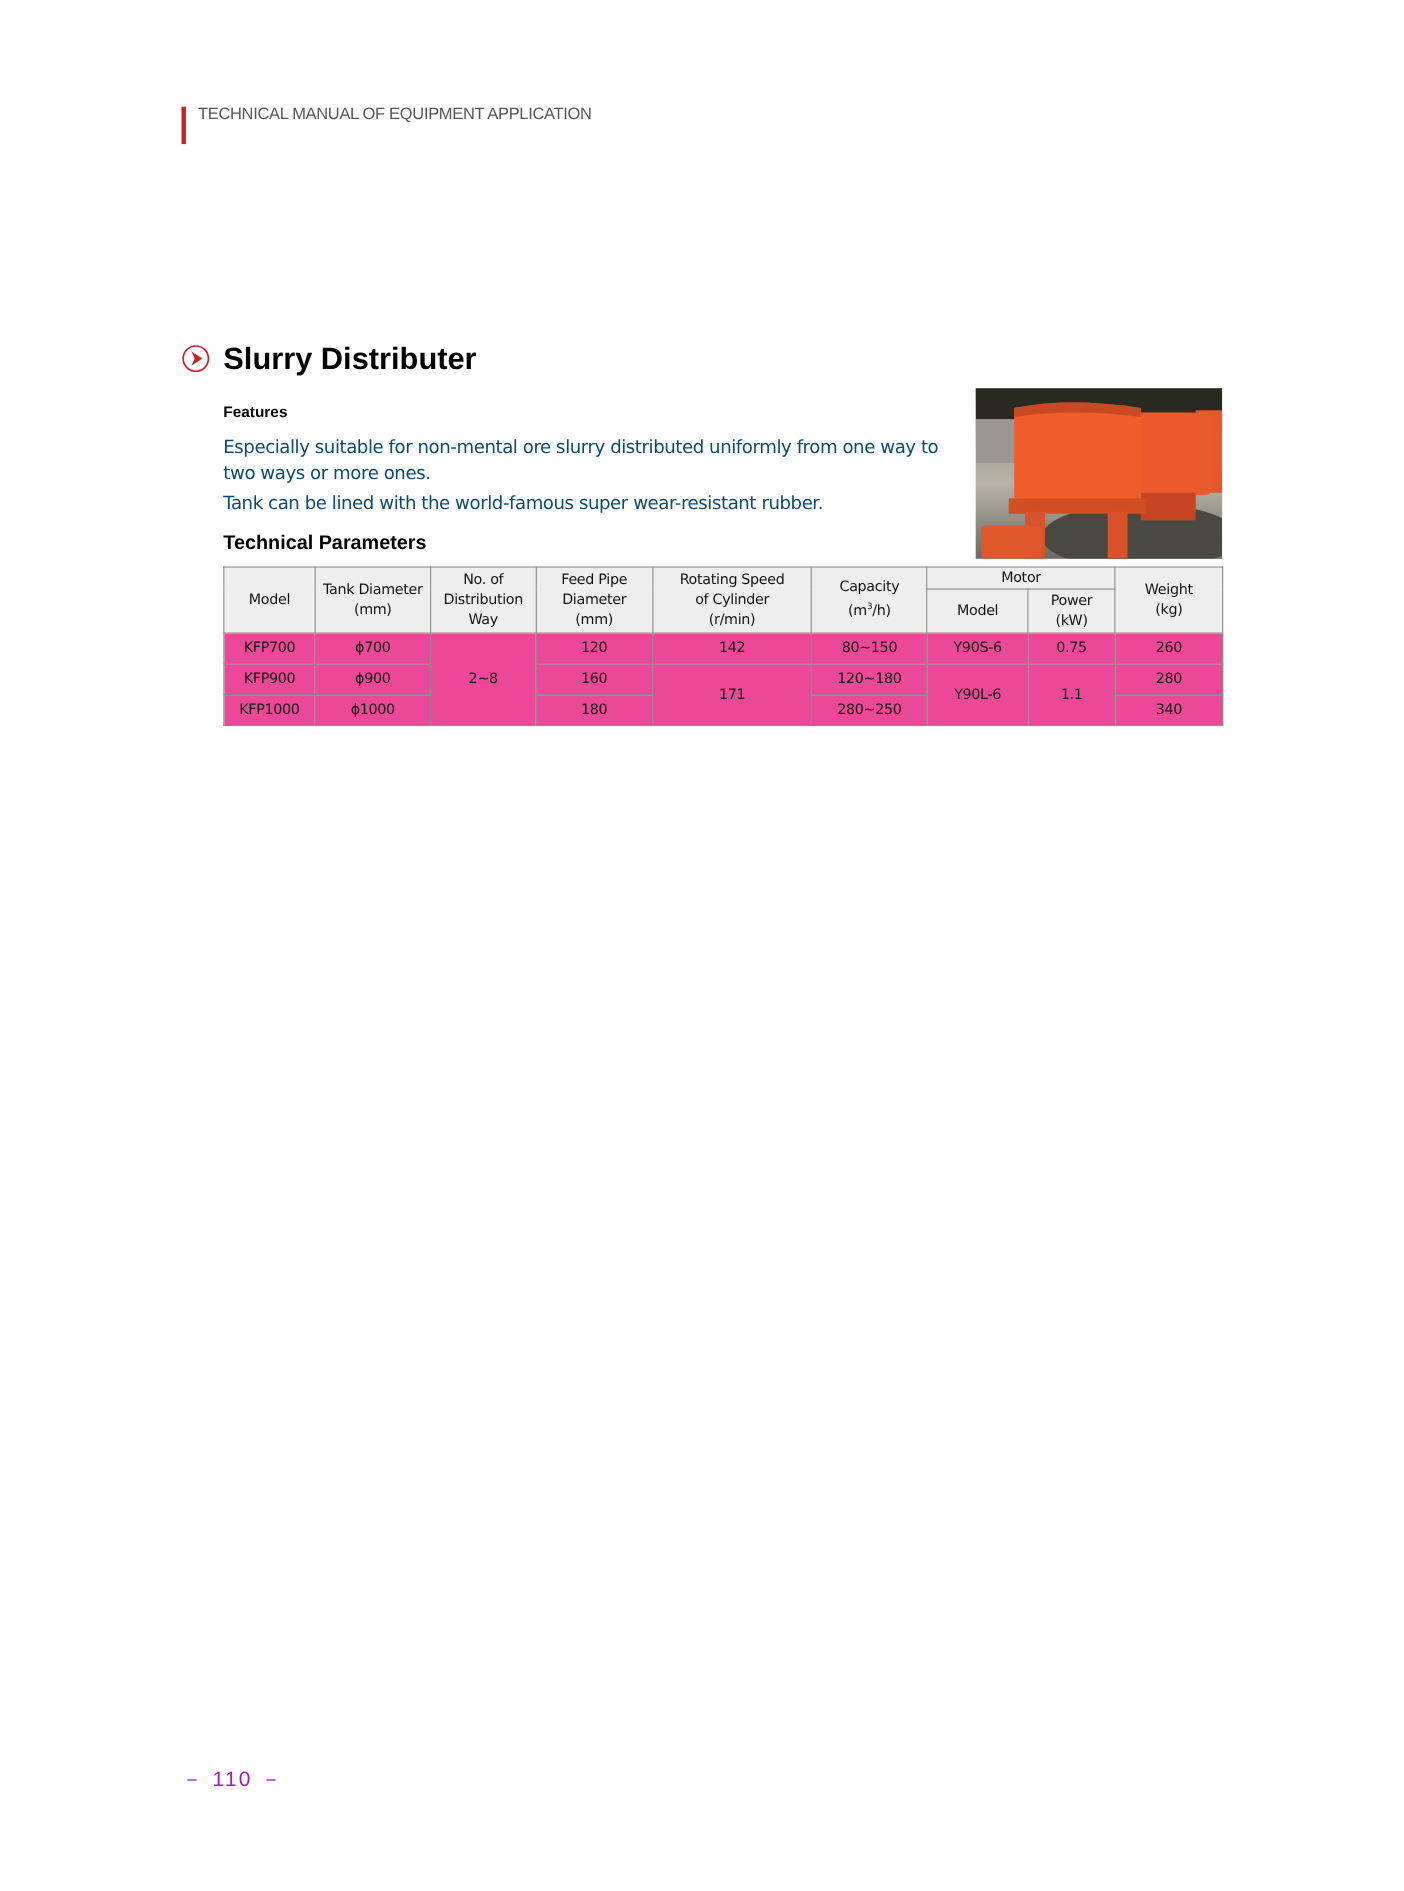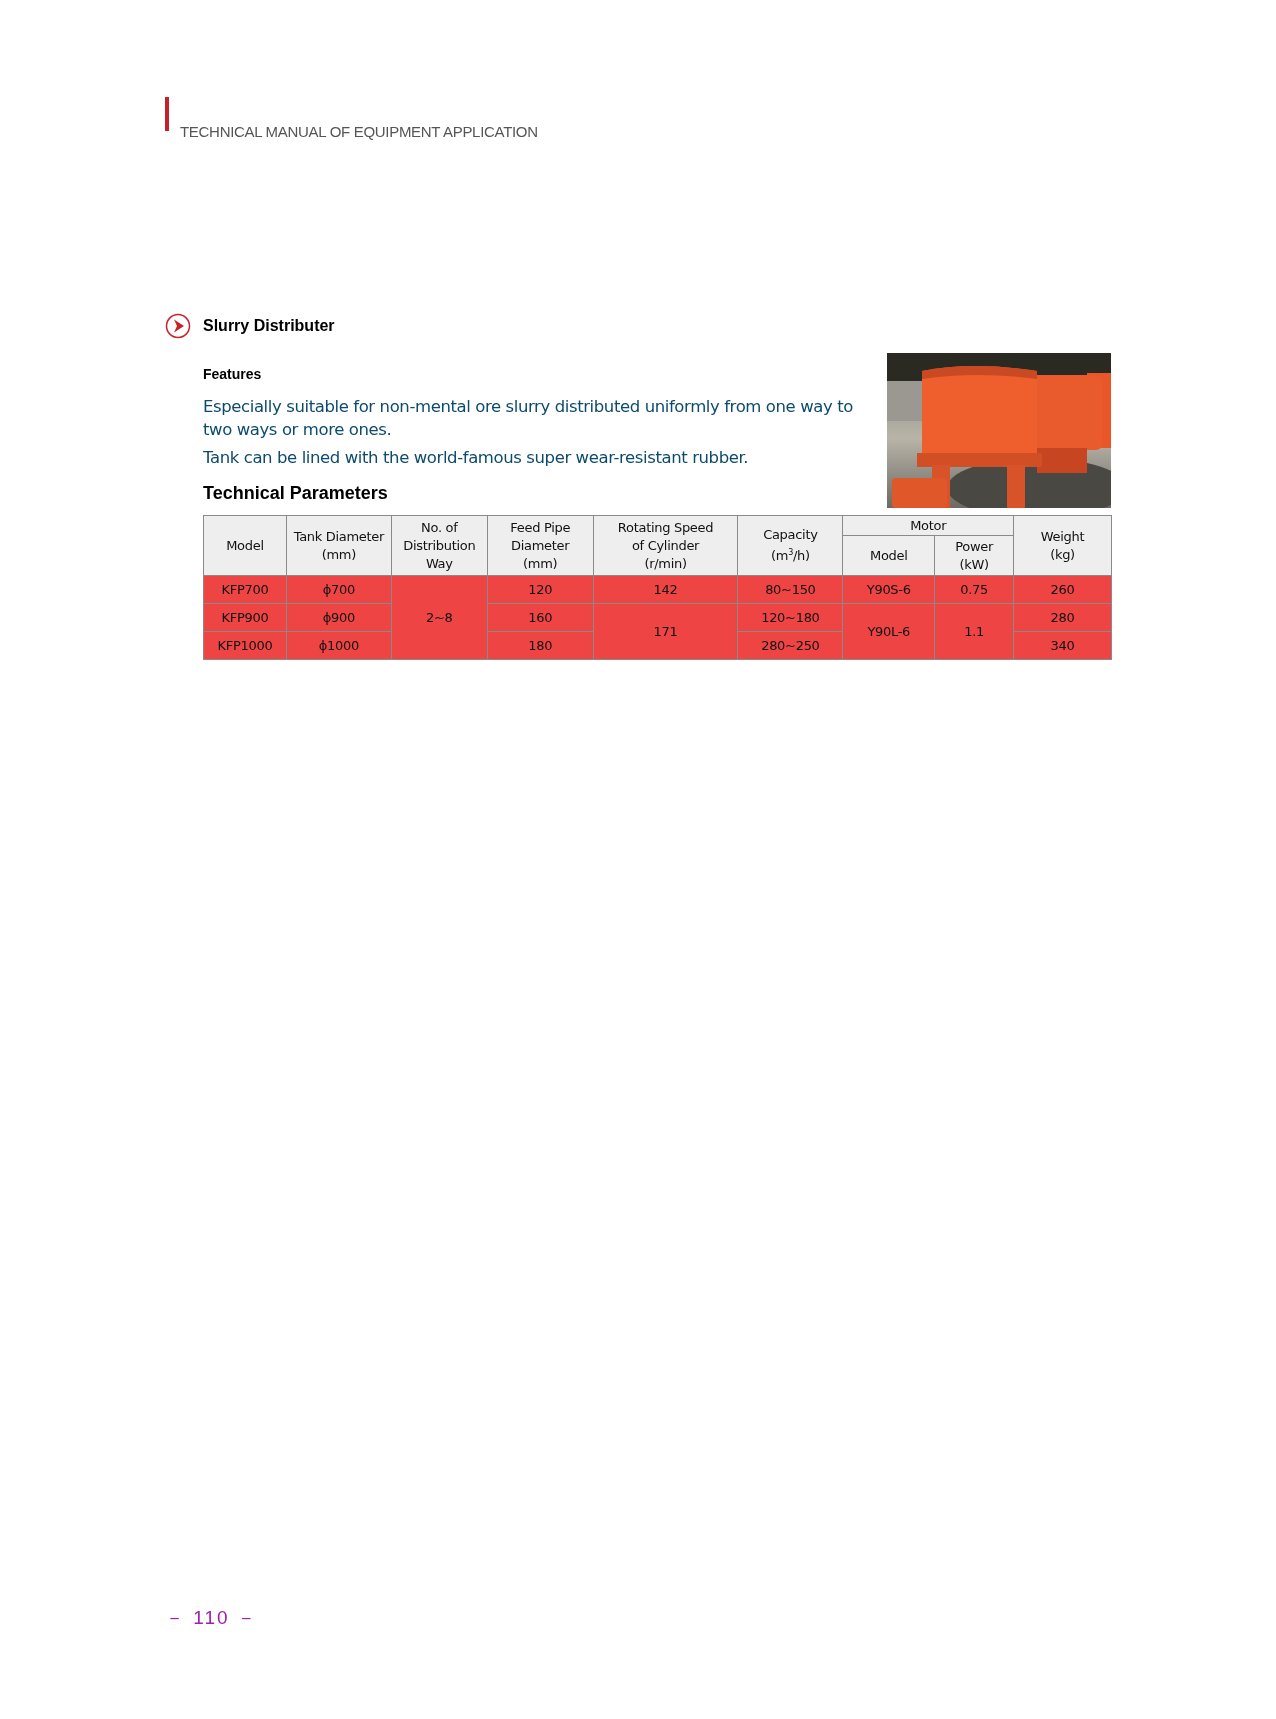--- a/index.html
+++ b/index.html
@@ -1,39 +1,39 @@
 <!DOCTYPE html>
 <html><head>
 <meta charset="utf-8">
 <style>
   html, body { margin: 0; padding: 0; background: #ffffff; }
   body { width: 1276px; height: 1719px; position: relative; overflow: hidden;
          font-family: "Liberation Sans", sans-serif; color: #000; }
   .running-head-bar { position: absolute; left: 165px; top: 97px; width: 4px; height: 34px; background: #c8202a; }
   .running-head { position: absolute; left: 180px; top: 95px; font-size: 15px; color: #555555;
-                  letter-spacing: -0.3px; font-family: "Liberation Sans", sans-serif; margin-top: 28px; }
+                  letter-spacing: -0.3px; font-family: "Liberation Sans", sans-serif; }
   .title-icon { position: absolute; left: 165px; top: 313px; width: 26px; height: 26px; }
-  .title { position: absolute; left: 203px; top: 313px; font-size: 16px; font-weight: bold;
+  .title { position: absolute; left: 203px; top: 313px; font-size: 28px; font-weight: bold;
            font-family: "Liberation Sans", sans-serif; line-height: 26px; }
   .features-h { position: absolute; left: 203px; top: 366px; font-size: 14px; font-weight: bold; }
   .body-text { position: absolute; left: 203px; font-size: 16.5px; font-family: "DejaVu Sans", sans-serif;
                color: #0c4a6e; letter-spacing: -0.4px; line-height: 23px; }
   .p1 { top: 395px; width: 680px; }
   .p2 { top: 446px; }
   .tp-h { position: absolute; left: 203px; top: 483px; font-size: 18px; font-weight: bold; }
   .photo { position: absolute; left: 887px; top: 353px; width: 224px; height: 155px; overflow: hidden;
            background: linear-gradient(180deg, #2a2a22 0%, #3e3a2c 12%, #9c9c90 30%, #b8b4a8 55%, #8d8a82 80%, #6e6a62 100%); }
   table.params { position: absolute; left: 203px; top: 515px; width: 909px; border-collapse: collapse;
                  font-family: "DejaVu Sans", sans-serif; font-size: 13px; letter-spacing: -0.3px; color: #111; }
   table.params th, table.params td { border: 1.5px solid #8a8a8a; text-align: center; vertical-align: middle;
                                      padding: 0 2px; line-height: 18px; }
   table.params th { background: #eeeeee; font-weight: normal; }
   table.params tr.h1 th { height: 19px; }
   table.params tr.h2 th { height: 39px; }
-  table.params td { height: 27px; background: #ef4444; }
+  table.params td { height: 27px; background: #ec4899; }
   .page-num { position: absolute; left: 165px; top: 1605px; font-size: 19px; color: #a21caf;
               font-family: "Liberation Sans", sans-serif; letter-spacing: 2px; }
 </style>
 </head>
 <body>
 
 <div class="running-head-bar"></div>
 <div class="running-head">TECHNICAL MANUAL OF EQUIPMENT APPLICATION</div>
 
 <svg class="title-icon" viewBox="0 0 26 26">

